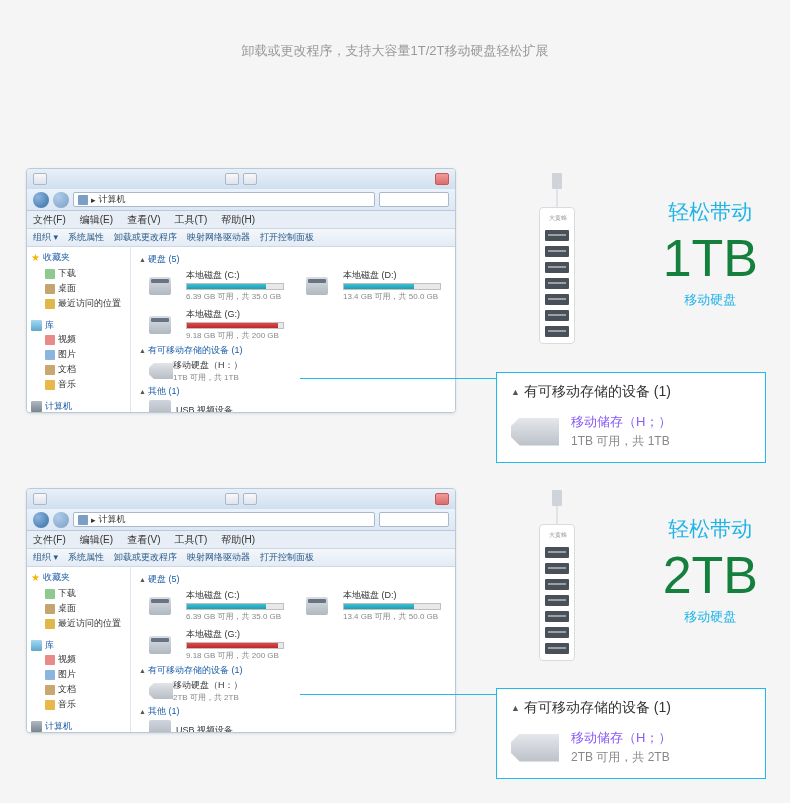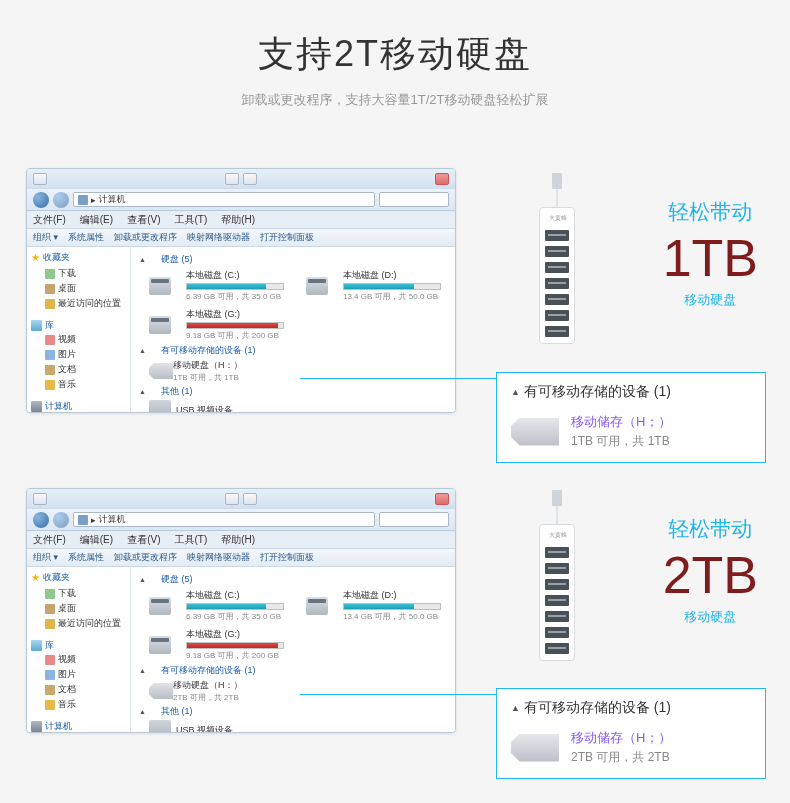--- a/index.html
+++ b/index.html
@@ -34,21 +34,21 @@
 .sic { width: 10px; height: 10px; border-radius: 1px; display: inline-block; }
 .sic.dl { background: #8fc98f; }
 .sic.dk { background: #c5a56f; }
 .sic.rc { background: #e0b84a; }
 .lib { color: #1a5ba8; margin-top: 8px; display: flex; align-items: center; gap: 3px; }
 .stack { width: 11px; height: 11px; background: linear-gradient(#a7d8f0,#5ba8d0); border-radius: 1px; position: relative; }
 .comp { color: #1a5ba8; margin-top: 8px; display: flex; align-items: center; gap: 3px; }
 .compic { width: 11px; height: 11px; background: linear-gradient(#b0b8c0,#7a8590); border-radius: 1px; }
 
 .content { flex: 1; background: #fff; padding: 4px 8px; font-size: 9px; color: #333; }
-.sect { color: #1a5ba8; display: flex; align-items: center; gap: 15px; margin-top: 2px; }
+.sect { color: #1a5ba8; display: flex; align-items: center; gap: 2px; margin-top: 2px; }
 .tri { font-size: 7px; color: #555; }
 .drives { display: flex; flex-wrap: wrap; gap: 6px 22px; margin: 3px 0 3px 10px; }
 .drive { display: flex; align-items: center; gap: 15px; width: 135px; }
 .drvimg { width: 22px; height: 18px; background: linear-gradient(#d8dee5,#b0b8c0); border-radius: 2px; position: relative; }
 .drvimg::after { content:''; position:absolute; top:2px; left:2px; right:2px; height:4px; background:#6a7480; border-radius:1px; }
 .drvinfo { flex: 1; }
 .drvname { font-size: 9px; color: #333; }
 .bar { height: 7px; background: #e8e8e8; border: 1px solid #c0c0c0; margin: 1px 0; position: relative; }
 .fill { position: absolute; top: 0; bottom: 0; left: 0; }
 .fill.teal { background: linear-gradient(#3fbfd4,#1a9eb4); }
@@ -80,28 +80,27 @@
 .hubcable { width: 2px; height: 18px; background: #e0e3e8; margin: 0 auto; }
 .hubbody { width: 36px; background: #fff; border: 1px solid #d8dcdf; border-radius: 4px; padding: 6px 5px; margin: 0 auto; display: flex; flex-direction: column; gap: 5px; }
 .port { height: 11px; background: #4a5058; border-radius: 1px; position: relative; }
 .port::after { content:''; position:absolute; top:4px; left:3px; right:3px; height:2px; background:#9aa0a8; }
 .hublabel { font-size: 6px; color: #999; text-align: right; padding: 0 2px 2px; }
 
 .promo { position: absolute; right: 32px; text-align: center; }
 .promo-1 { top: 198px; }
 .promo-2 { top: 515px; }
 .promo .pt1 { font-size: 21px; color: #1fb4e8; }
-.promo .pt2 { font-size: 52px; color: #7f1d1d; font-weight: 500; line-height: 1.1; margin: 4px 0; }
+.promo .pt2 { font-size: 52px; color: #15803d; font-weight: 500; line-height: 1.1; margin: 4px 0; }
 .promo .pt3 { font-size: 13px; color: #1fb4e8; }
 </style>
 </head>
 <body>
 
 <div class="hero">
-  <div class="hero-title">支持2T移动硬盘</div>
   <div class="hero-sub">卸载或更改程序，支持大容量1T/2T移动硬盘轻松扩展</div>
 </div>
 
 <div class="panel panel-1">
   <div class="titlebar">
     <span class="wbtn"></span>
     <span class="wbtn" style="margin-left:auto"></span>
     <span class="wbtn"></span>
     <span class="wbtn close"></span>
   </div>

